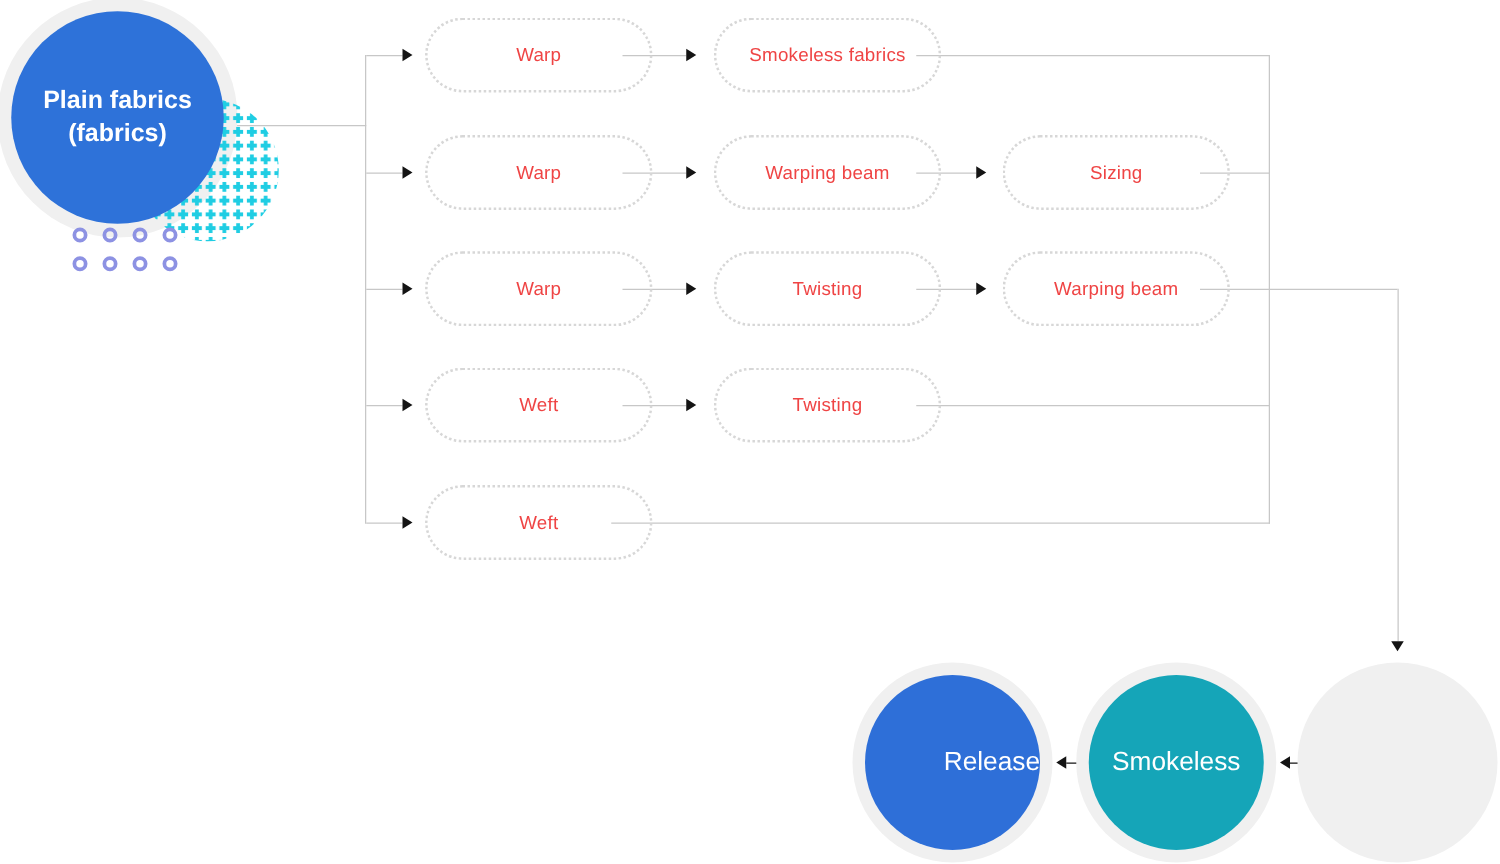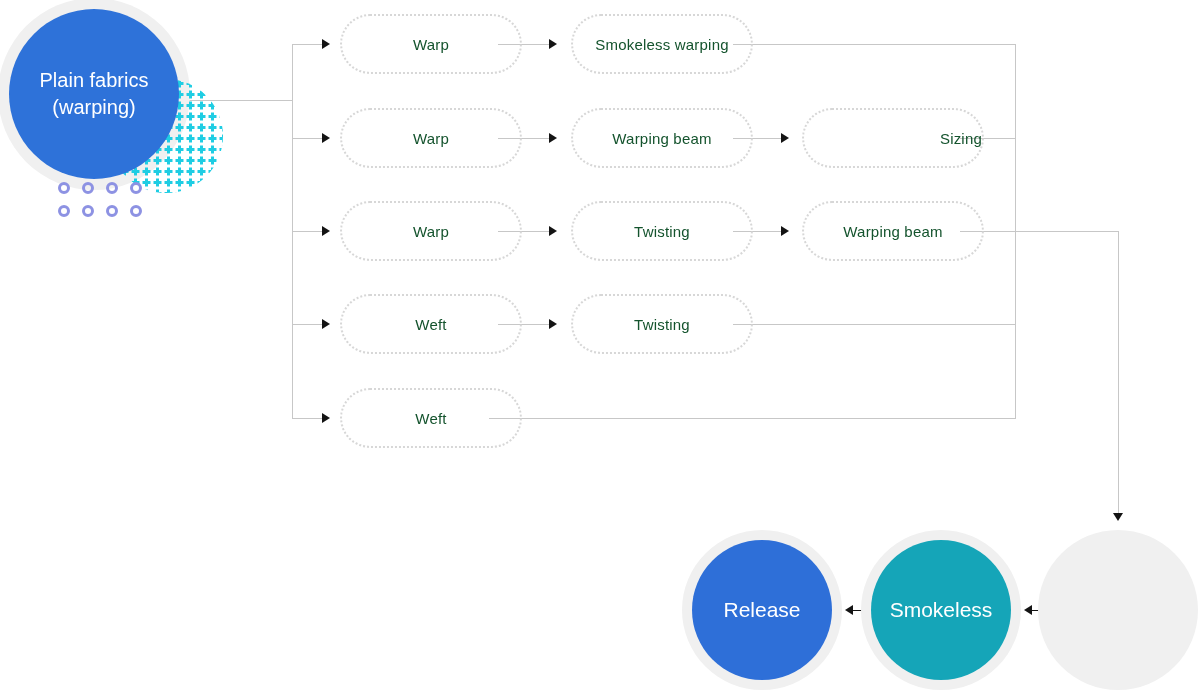--- a/index.html
+++ b/index.html
@@ -18,28 +18,28 @@
     border-top:5px solid transparent;border-bottom:5px solid transparent;
     border-right:8px solid #141414;}
   .arrow-d{position:absolute;width:0;height:0;
     border-left:5px solid transparent;border-right:5px solid transparent;
     border-top:8px solid #141414;}
 
   
   .pill{position:absolute;width:182px;height:60px;border:2px dotted #d7d7d7;
     border-radius:32px;box-sizing:border-box;display:flex;align-items:center;
     justify-content:center;background:transparent;z-index:3;}
-  .pill span{font-size:15px;color:#14532d;letter-spacing:0.2px;}
+  .pill span{font-size:15px;color:#ef4444;letter-spacing:0.2px;}
 
   
   .halo{position:absolute;border-radius:50%;background:#f0f0f0;z-index:1;}
   .node{position:absolute;border-radius:50%;display:flex;align-items:center;
     justify-content:center;text-align:center;color:#ffffff;z-index:4;}
   .node-main{left:9px;top:9px;width:170px;height:170px;background:#2e72d9;
-    font-size:20px;line-height:1.35;font-weight:400;}
+    font-size:20px;line-height:1.35;font-weight:700;}
   .node-sm{width:140px;height:140px;font-size:21px;font-weight:500;}
   .bg-blue{background:#2e6fd8;}
   .bg-teal{background:#15a5b8;}
 
   
   .ring{position:absolute;width:6px;height:6px;border:3px solid #8d92e3;
     border-radius:50%;z-index:3;}
 
   .decor{z-index:2;}
 </style>
@@ -102,38 +102,38 @@
   <div class="ring" style="left:106px;top:182px;"></div>
   <div class="ring" style="left:130px;top:182px;"></div>
   <div class="ring" style="left:58px;top:205px;"></div>
   <div class="ring" style="left:82px;top:205px;"></div>
   <div class="ring" style="left:106px;top:205px;"></div>
   <div class="ring" style="left:130px;top:205px;"></div>
 
   <div class="node node-main">
     <div>
       <div>Plain fabrics</div>
-      <div>(warping)</div>
+      <div>(fabrics)</div>
     </div>
   </div>
 
   <div class="pill" style="left:340px;top:14px;">
     <span>Warp</span>
   </div>
   <div class="pill" style="left:571px;top:14px;">
-    <span>Smokeless warping</span>
+    <span>Smokeless fabrics</span>
   </div>
 
   <div class="pill" style="left:340px;top:108px;">
     <span>Warp</span>
   </div>
   <div class="pill" style="left:571px;top:108px;">
     <span>Warping beam</span>
   </div>
-  <div class="pill" style="left:802px;top:108px;justify-content:flex-end;">
+  <div class="pill" style="left:802px;top:108px;">
     <span>Sizing</span>
   </div>
 
   <div class="pill" style="left:340px;top:201px;">
     <span>Warp</span>
   </div>
   <div class="pill" style="left:571px;top:201px;">
     <span>Twisting</span>
   </div>
   <div class="pill" style="left:802px;top:201px;">
@@ -145,21 +145,21 @@
   </div>
   <div class="pill" style="left:571px;top:294px;">
     <span>Twisting</span>
   </div>
 
   <div class="pill" style="left:340px;top:388px;">
     <span>Weft</span>
   </div>
 
   <div class="halo" style="left:682px;top:530px;width:160px;height:160px;"></div>
-  <div class="node node-sm bg-blue" style="left:692px;top:540px;">
+  <div class="node node-sm bg-blue" style="left:692px;top:540px;justify-content:flex-end;">
     <span>Release</span>
   </div>
 
   <div class="arrow-l" style="left:845px;top:605px;"></div>
   <div class="hline" style="left:853px;top:610px;width:15px;background:#141414;"></div>
 
   <div class="halo" style="left:861px;top:530px;width:160px;height:160px;"></div>
   <div class="node node-sm bg-teal" style="left:871px;top:540px;">
     <span>Smokeless</span>
   </div>

